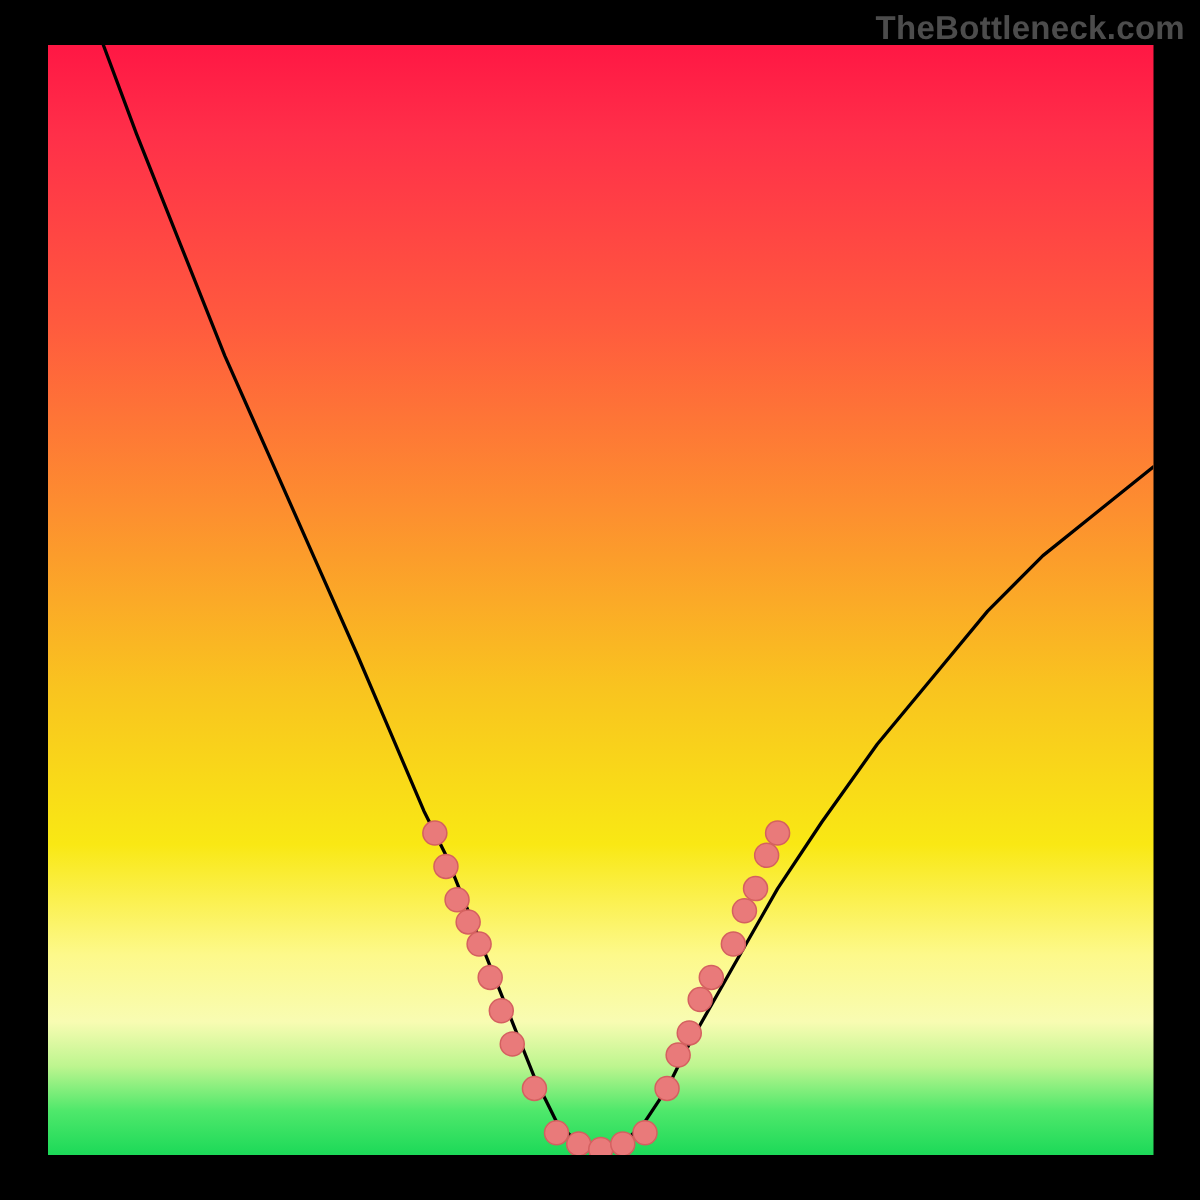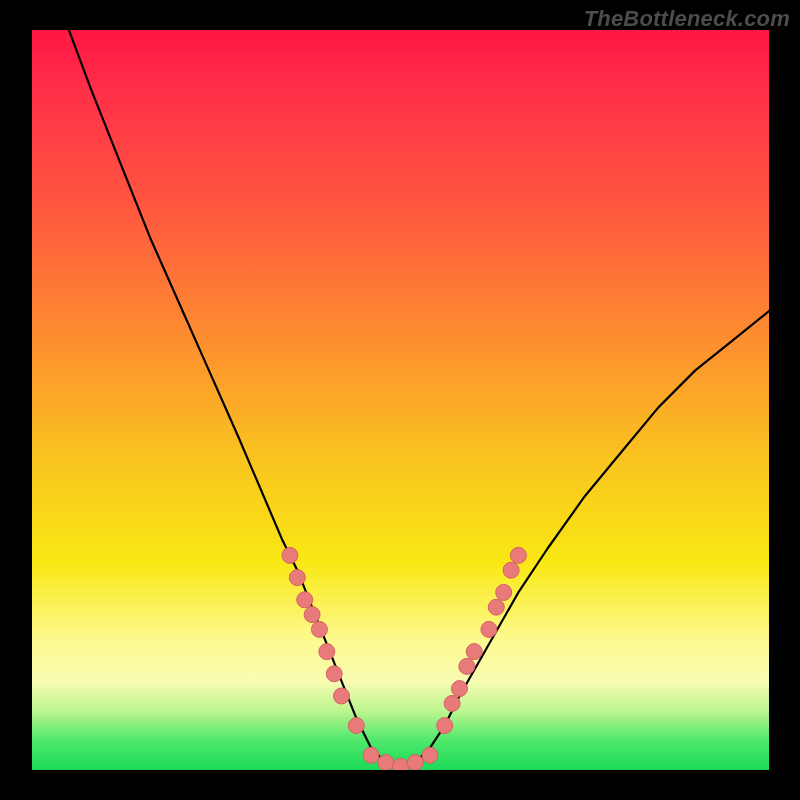--- a/index.html
+++ b/index.html
@@ -9,21 +9,20 @@
     height: 800px;
     background: #000;
     overflow: hidden;
     font-family: Arial, Helvetica, sans-serif;
   }
   .frame {
     position: relative;
     width: 800px;
     height: 800px;
     background: #000;
-    font-style: italic;
   }
   .watermark {
     position: absolute;
     top: 6px;
     right: 10px;
     color: #4c4c4c;
     font-size: 22px;
     font-weight: 600;
     letter-spacing: 0.2px;
     z-index: 20;

